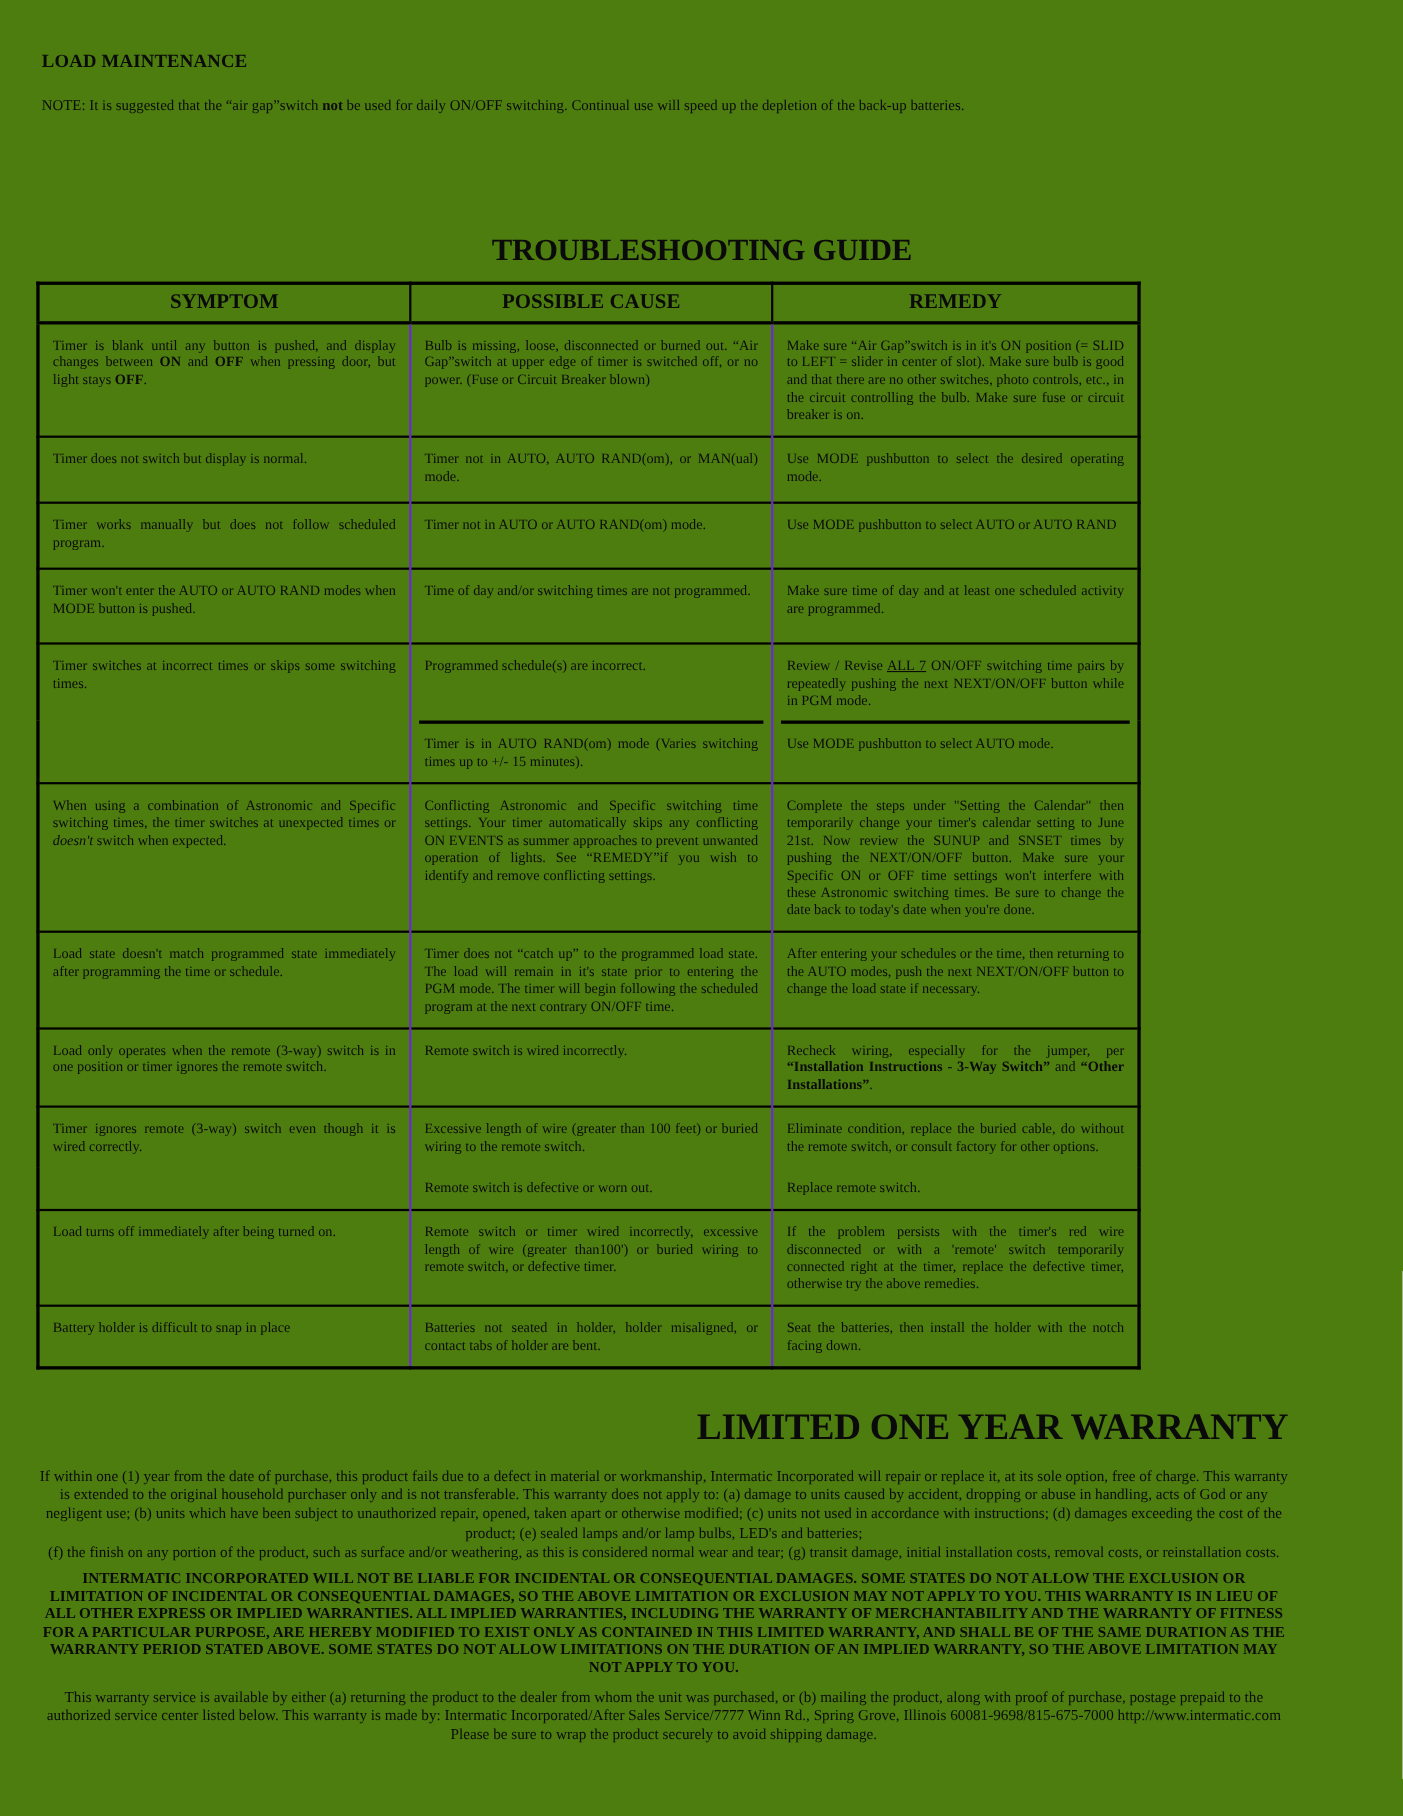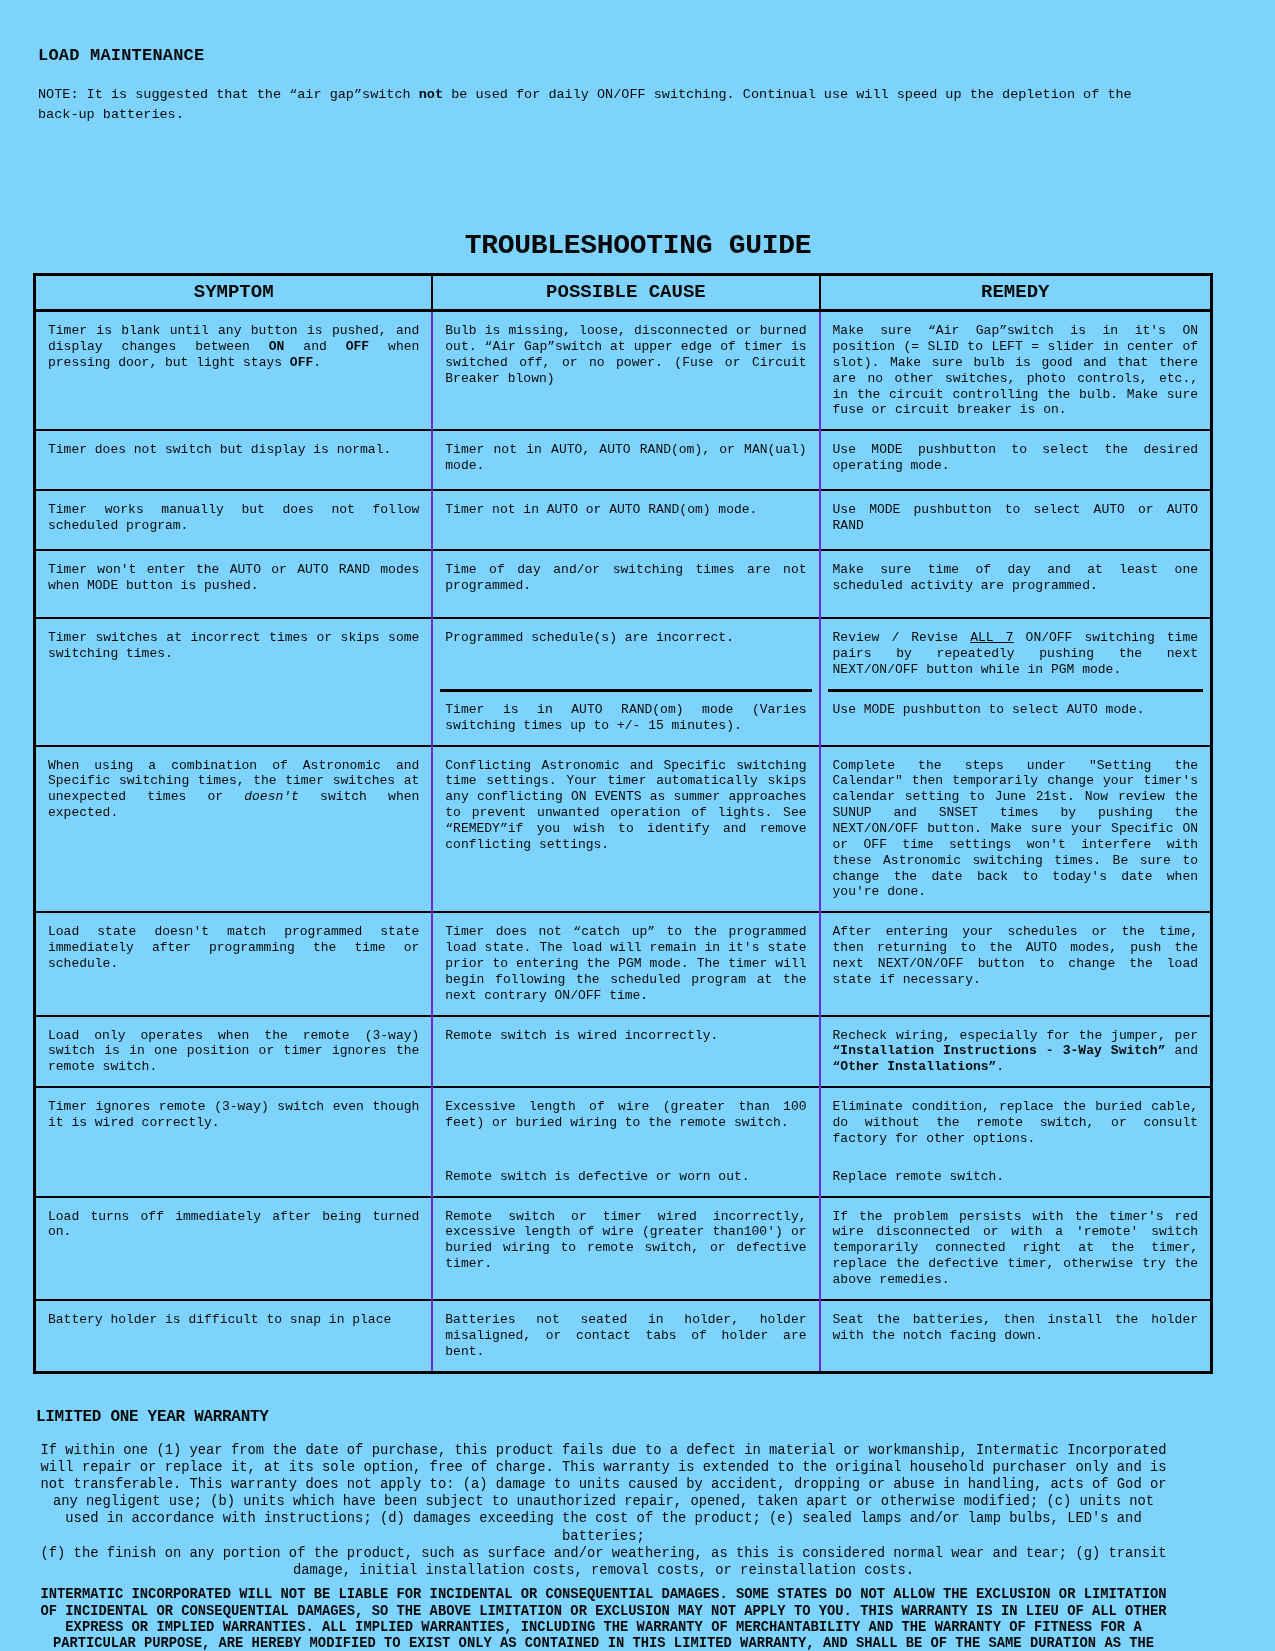--- a/index.html
+++ b/index.html
@@ -1,37 +1,37 @@
 <!DOCTYPE html>
 <html><head>
 <meta charset="utf-8">
 <style>
   html,body{margin:0;padding:0;background:#e8e8e8;}
   .page{
-    width:1275px;height:1651px;margin:0 auto;background:#7dd3fc;color:#0a0a0a;
-    font-family:Liberation Mono, monospace;
+    width:1275px;height:1651px;margin:0 auto;background:#4d7c0f;color:#0a0a0a;
+    font-family:Liberation Serif, serif;
     position:relative;box-sizing:border-box;overflow:hidden;
   }
   .b{font-weight:bold;}
   .i{font-style:italic;}
   .u{text-decoration:underline;}
   
   .top{padding:46px 106px 0 38px;}
   .lm-title{font-size:17px;font-weight:bold;margin:0 0 20px 0;letter-spacing:0.2px;}
   .top p{margin:0;font-size:13.5px;line-height:1.45;}
   .air-gap-para{font-weight:bold;margin-bottom:26px !important;}
   .note-para{margin-bottom:48px !important;}
   .caution-para{font-weight:bold;line-height:1.55 !important;}
   
   .guide-title{
     font-size:28px;font-weight:bold;text-align:center;letter-spacing:-0.3px;
     margin:106px 32px 10px 33px;
   }
   table.ts{
-    margin:12px 32px 0 33px;width:1180px;table-layout:fixed;
+    margin:12px 32px 0 33px;width:1004px;table-layout:fixed;
     border-collapse:collapse;border:3px solid #000;
   }
   table.ts col.c1{width:33.8%;} table.ts col.c2{width:32.9%;} table.ts col.c3{width:33.3%;}
   table.ts th{
     font-size:19px;font-weight:bold;text-align:center;padding:5px 4px 6px 4px;
     border-bottom:3px solid #000;
   }
   table.ts th+th{border-left:2px solid #000;}
   table.ts td{
     font-size:13px;line-height:1.22;padding:11px 12px;vertical-align:top;
@@ -42,21 +42,21 @@
   table.ts td.subline{
     background:linear-gradient(#000,#000) no-repeat top center / calc(100% - 14px) 3px;
     padding-top:13px;
   }
   table.ts tbody tr:nth-child(2) td,
   table.ts tbody tr:nth-child(3) td{height:36px;}
   table.ts tbody tr:nth-child(4) td{height:44px;}
   table.ts tbody tr:nth-child(13) td{height:28px;}
   
   .warranty{margin:34px 104px 0 36px;}
-  .warranty-title{font-size:16px;font-weight:bold;text-align:left;margin:0 0 16px 0;letter-spacing:-0.3px;}
+  .warranty-title{font-size:34px;font-weight:bold;text-align:right;margin:0 0 16px 0;letter-spacing:-0.3px;}
   .warranty p{margin:0;font-size:13.8px;line-height:1.25;text-align:center;}
   .warranty .p2{font-weight:bold;margin-top:8px;line-height:1.17;}
   .warranty .p3{margin-top:10px;}
 </style>
 </head>
 <body>
 
 <div class="page">
 
   <section class="top">

